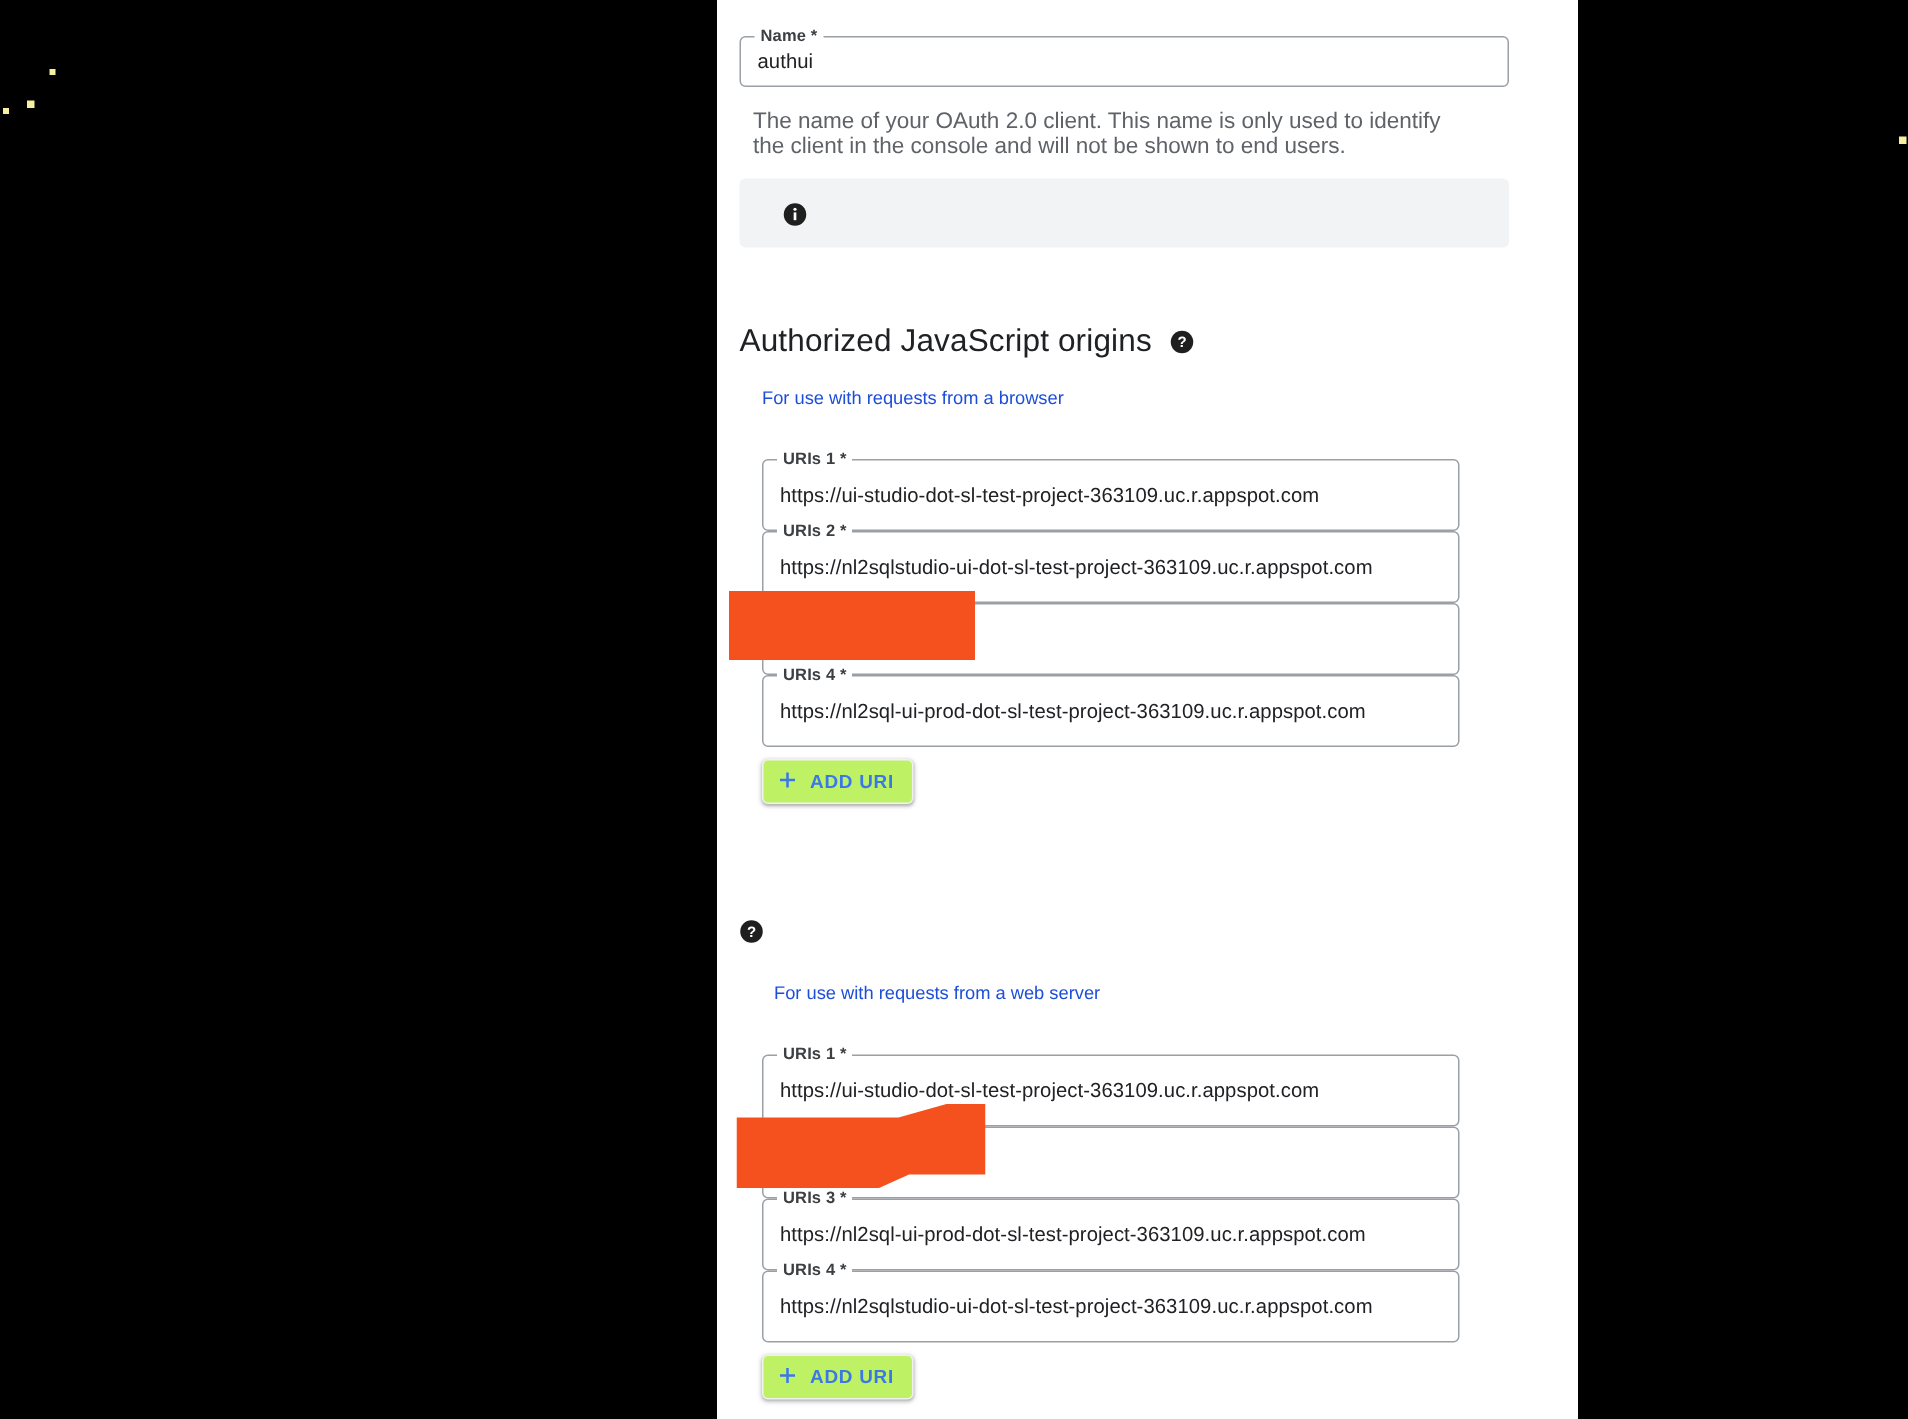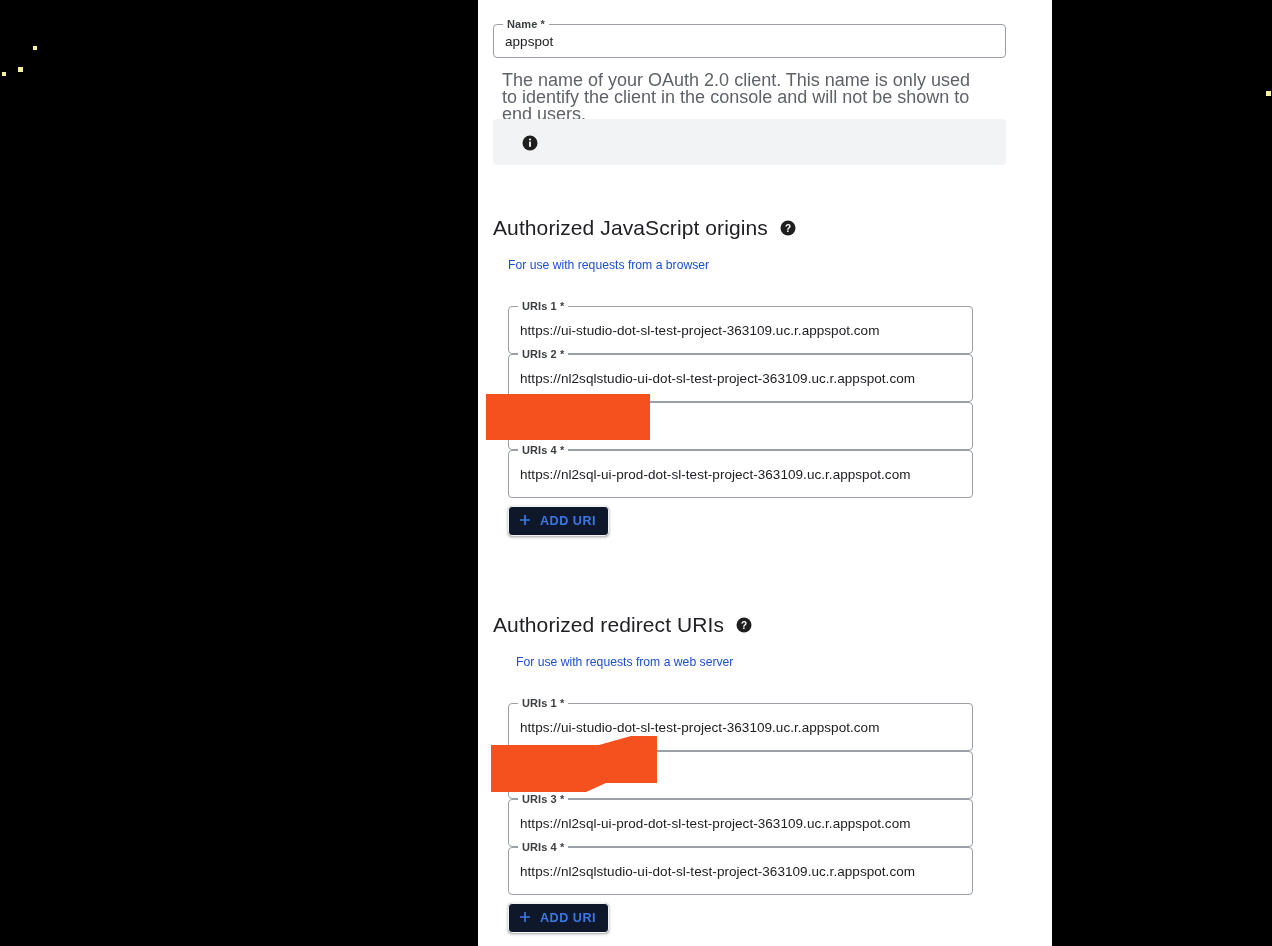--- a/index.html
+++ b/index.html
@@ -80,21 +80,21 @@
     white-space: nowrap;
     letter-spacing: 0.05px;
   }
 
   .field.name-field .box { height: 34px; padding-left: 20px; }
   .field.name-field { width: 513px; }
   .field.uri-field { width: 465px; }
 
   
   .helper {
-    font-size: 18px;
+    font-size: 15px;
     color: #5f6368;
     line-height: 17px;
     width: 470px;
     margin-top: 9px;
   }
 
   
   .info-banner {
     margin-top: 21px;
     background: #f1f3f4;
@@ -150,21 +150,21 @@
     margin-top: 12px;
   }
 
   
   .add-uri-btn {
     display: inline-flex;
     align-items: center;
     gap: 8px;
     height: 30px;
     padding: 0 12px 0 9px;
-    background: #0f172a;
+    background: #bef264;
     border: 1px solid #f1f1f1;
     border-radius: 4px;
     box-shadow: 0 1px 2px 0 rgba(60,64,67,.30), 0 1px 3px 1px rgba(60,64,67,.15);
     cursor: pointer;
     box-sizing: border-box;
   }
   .add-uri-btn .plus { width: 14px; height: 14px; display:block; }
   .add-uri-btn .lbl {
     font-size: 12.6px;
     font-weight: bold;
@@ -188,21 +188,21 @@
   <span class="speck" style="left:2px;top:72px;width:4px;height:4px;"></span>
   <span class="speck" style="left:1266px;top:91px;width:5px;height:5px;"></span>
 </div>
 
 <div id="panel">
   <div class="inner">
 
     <div class="field name-field" style="position:absolute;left:0;top:24px;">
       <div class="box">
         <span class="legend">Name *</span>
-        <span class="value">appspot</span>
+        <span class="value">authui</span>
       </div>
     </div>
 
     <div class="helper" style="position:absolute;left:9px;top:63px;">The name of your OAuth 2.0 client. This name is only used to identify the client in the console and will not be shown to end users.</div>
 
     <div class="info-banner" style="position:absolute;left:0;top:119px;margin-top:0;">
       <span class="info-icon">
         <svg width="16" height="16" viewBox="0 0 16 16">
           <circle cx="8" cy="8" r="7.5" fill="#1f1f1f"></circle>
           <rect x="7.1" y="6.6" width="1.8" height="5.2" fill="#ffffff"></rect>
@@ -251,21 +251,20 @@
     <div class="add-uri-btn" style="position:absolute;left:15px;top:506px;">
       <span class="plus">
         <svg width="14" height="14" viewBox="0 0 14 14">
             <path d="M6.15 1h1.7v4.15H12v1.7H7.85V11h-1.7V6.85H2v-1.7h4.15V1z" fill="#3b78e7"></path>
           </svg>
       </span>
       <span class="lbl">ADD URI</span>
     </div>
 
     <div class="section-head" style="position:absolute;left:0;top:613px;">
-      <h2>Authorized redirect URIs</h2>
       <span class="help-icon">
         <svg width="16" height="16" viewBox="0 0 16 16">
           <circle cx="8" cy="8" r="7.5" fill="#1f1f1f"></circle>
           <text x="8" y="11.6" text-anchor="middle" font-family="Liberation Sans, sans-serif" font-size="10" font-weight="bold" fill="#ffffff">?</text>
         </svg>
       </span>
     </div>
 
     <div class="section-sub" style="position:absolute;left:23px;top:655px;margin-top:0;">For use with requests from a web server</div>
 

